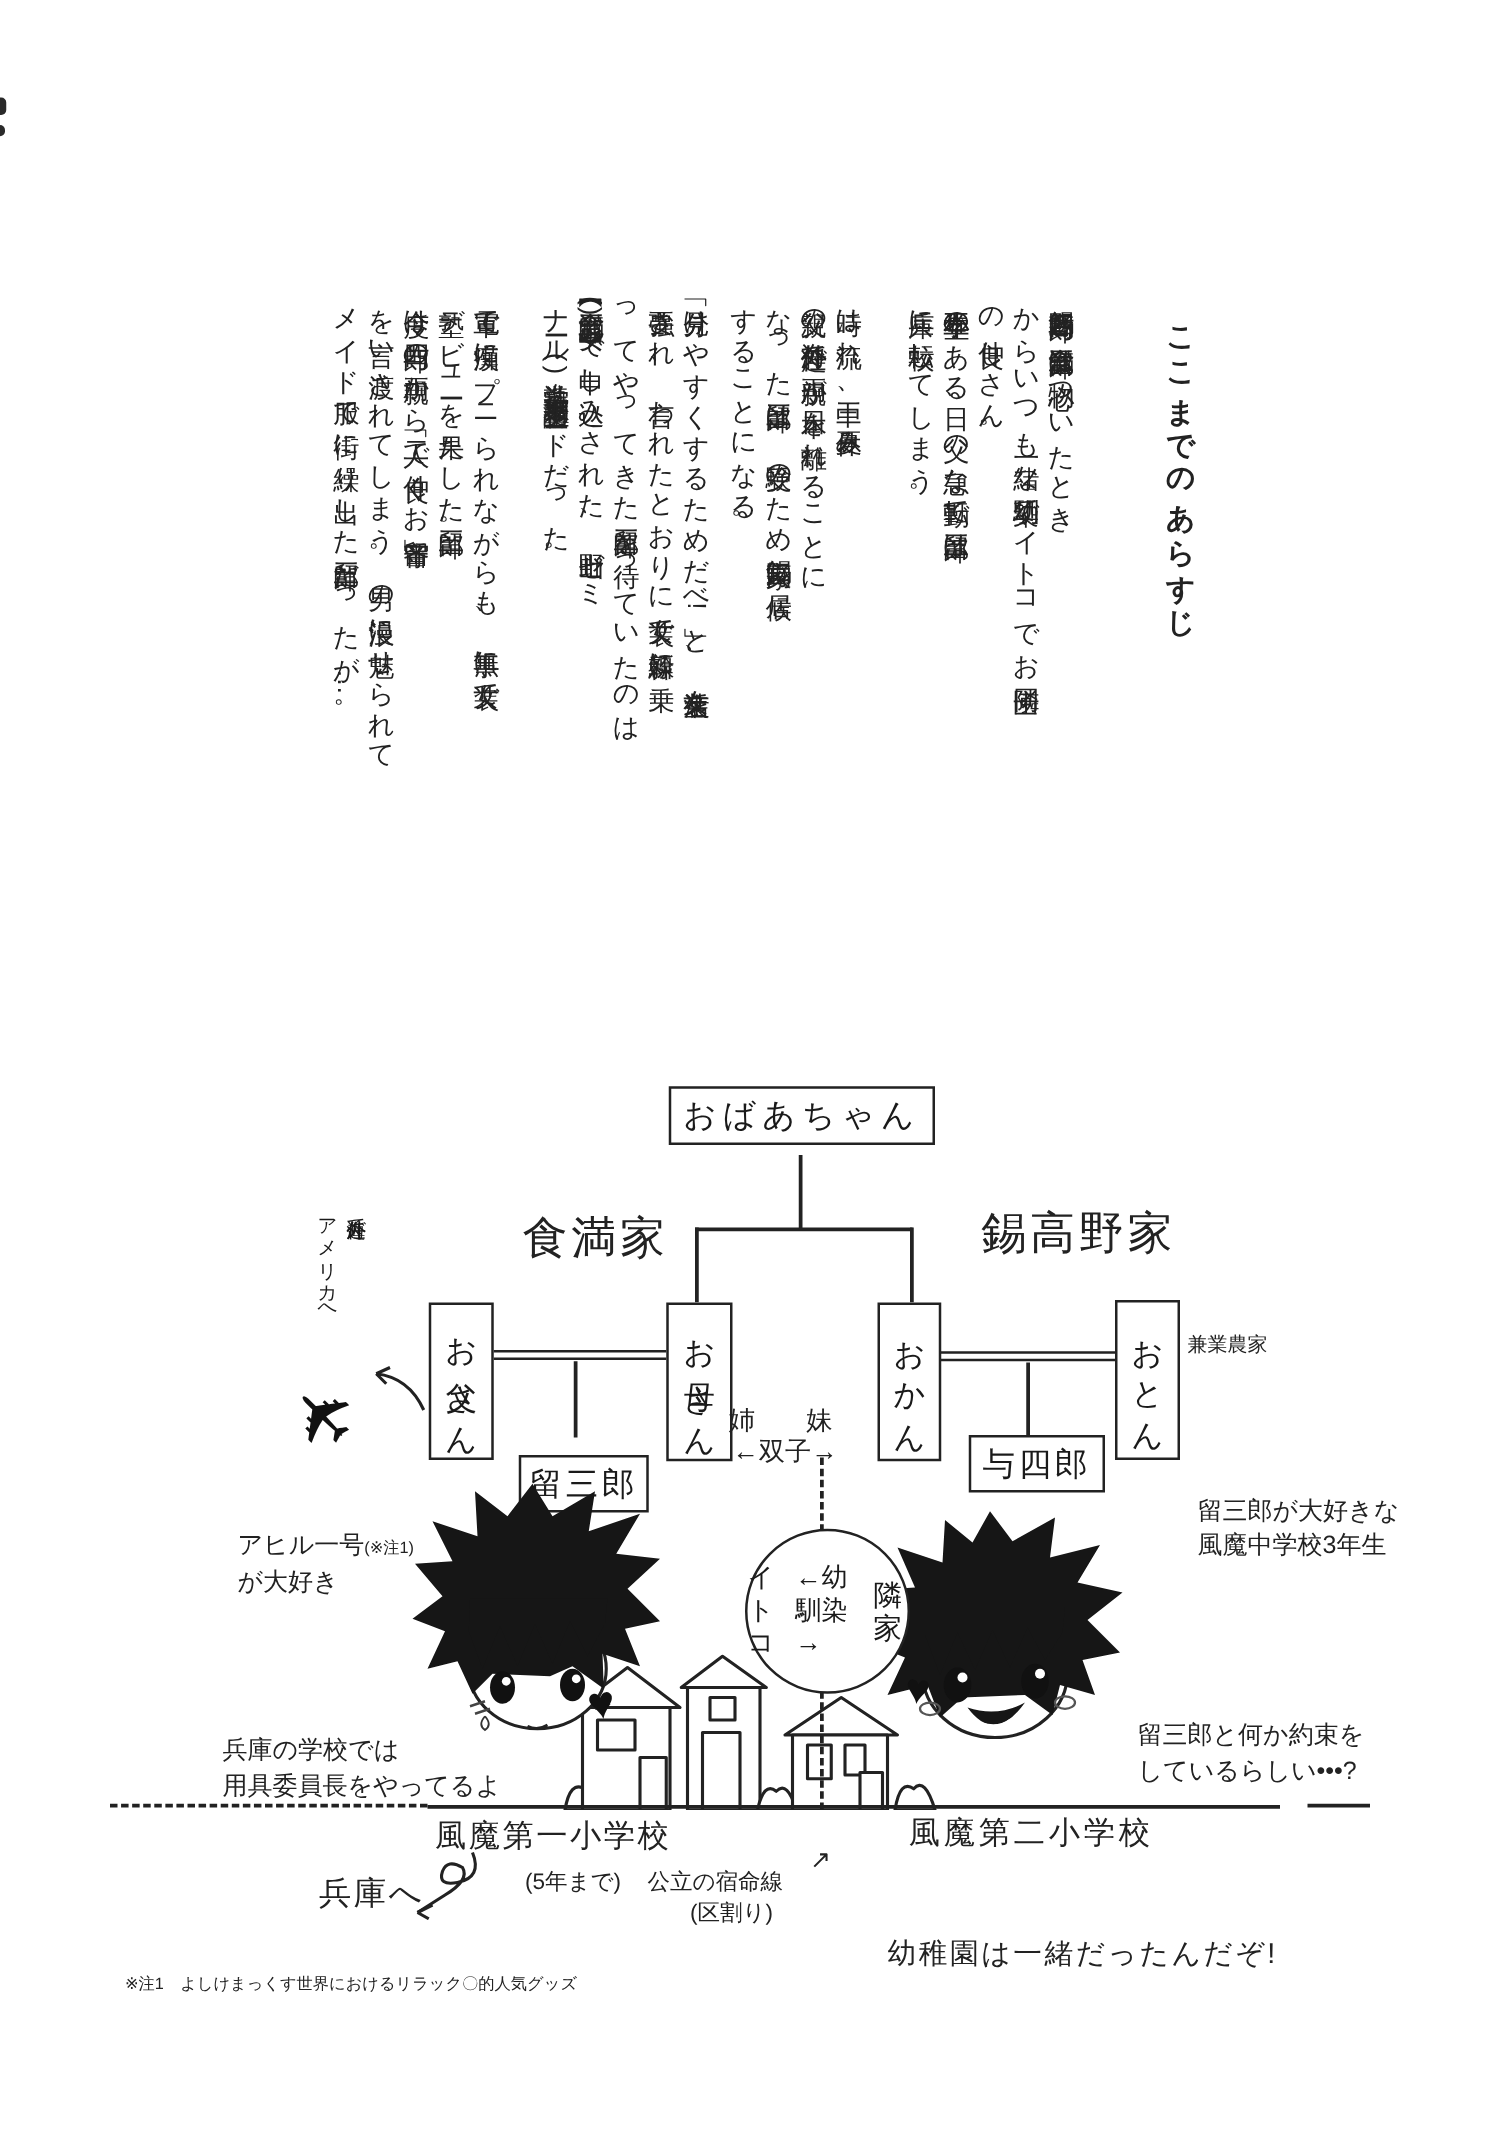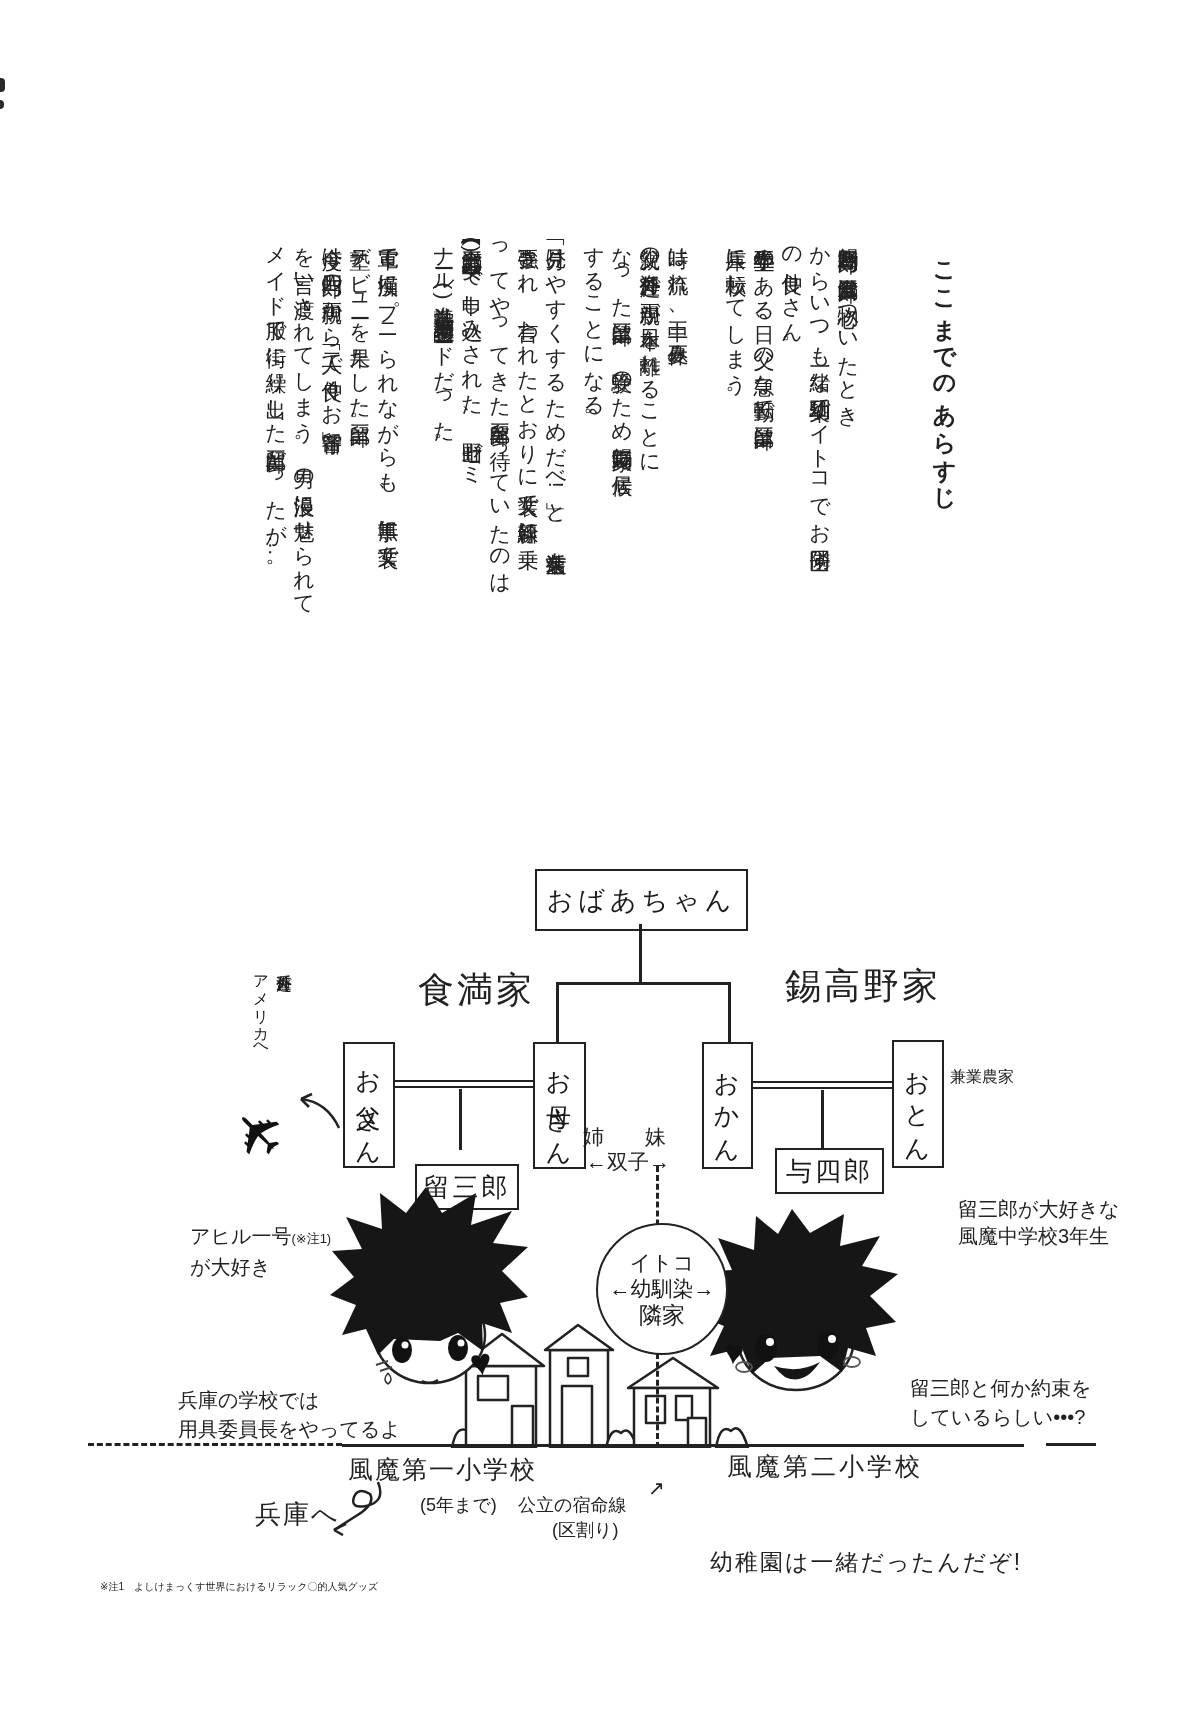--- a/index.html
+++ b/index.html
@@ -28,21 +28,21 @@
   .hline { position:absolute; background:#222; height:2.5px; }
   .vline { position:absolute; background:#222; width:2.5px; }
   .dbl { position:absolute; height:4px; border-top:2.5px solid #222; border-bottom:2.5px solid #222; }
   .fam-label { position:absolute; font-size:36px; letter-spacing:3px; color:#222; }
   .note { position:absolute; font-size:20px; line-height:29px; color:#222; }
   .small-ref { font-size:13px; }
   .dashed-v { position:absolute; border-left:3px dashed #222; }
   .dashed-h { position:absolute; border-top:3px dashed #222; }
   .circle {
     position:absolute; border:2.5px solid #222; border-radius:50%; background:#fff;
-    display:flex; flex-direction:column; align-items:center; justify-content:center;
+    display:flex; align-items:center; justify-content:center;
     z-index:5; font-size:21px; line-height:26px;
   }
   .heart { position:absolute; font-size:37px; color:#111; z-index:6; }
   .scan-mark { position:absolute; background:#2a2a2a; border-radius:0 4px 4px 0; }
   .z4 { z-index:4; } .z2 { z-index:2; }
 </style>
 </head>
 <body>
 
 <div class="page">
@@ -74,21 +74,21 @@
     </div>
     <div class="syn-para">
       <span class="syn-col">電車で痴漢にプニられながらも、無事に女装で</span>
       <span class="syn-col">塾デビューを果たした留三郎。</span>
       <span class="syn-col">今度は与四郎の両親から「二人で仲良くお留守番」</span>
       <span class="syn-col">を言い渡されてしまう。男の浪漫に魅せられて</span>
       <span class="syn-col">メイド服で街に繰り出した留三郎だったが…。</span>
     </div>
   </div>
 
-  <div class="box" style="left:535px;top:869px;width:213px;height:62px;font-size:26px;letter-spacing:5px;">
+  <div class="box" style="left:535px;top:869px;width:213px;height:47px;font-size:26px;letter-spacing:5px;">
     <span>おばあちゃん</span>
   </div>
 
   <div class="vline" style="left:639px;top:924px;height:60px;"></div>
   <div class="hline" style="left:556px;top:982px;width:174px;"></div>
   <div class="vline" style="left:556px;top:982px;height:60px;"></div>
   <div class="vline" style="left:728px;top:982px;height:60px;"></div>
 
   <div class="fam-label" style="left:418px;top:966px;">食満家</div>
   <div class="fam-label" style="left:785px;top:962px;">錫高野家</div>
@@ -220,15 +220,15 @@
   <div class="note" style="left:552px;top:1516px;font-size:18px;">(区割り)</div>
   <div class="note" style="left:648px;top:1474px;font-size:20px;">↗</div>
 
   <div class="note" style="left:255px;top:1500px;font-size:26px;letter-spacing:2px;">兵庫へ</div>
   <svg class="abs" style="left:320px;top:1476px;" width="64" height="60" viewBox="0 0 64 60">
     <path d="M58 6 Q66 26 46 30 Q30 33 34 21 Q38 11 50 18 Q56 28 36 40 L14 54" stroke="#222" stroke-width="2.5" fill="none"></path>
     <path d="M14 54 L26 48 M14 54 L23 59" stroke="#222" stroke-width="2.5" fill="none"></path>
   </svg>
 
   <div class="note" style="left:710px;top:1548px;font-size:23px;letter-spacing:2px;">幼稚園は一緒だったんだぞ!</div>
-  <div class="note" style="left:100px;top:1572px;font-size:10px;">※注1　よしけまっくす世界におけるリラック〇的人気グッズ</div>
+  <div class="note" style="left:100px;top:1572px;font-size:13px;">※注1　よしけまっくす世界におけるリラック〇的人気グッズ</div>
 
 </div>
 
 </body></html>

